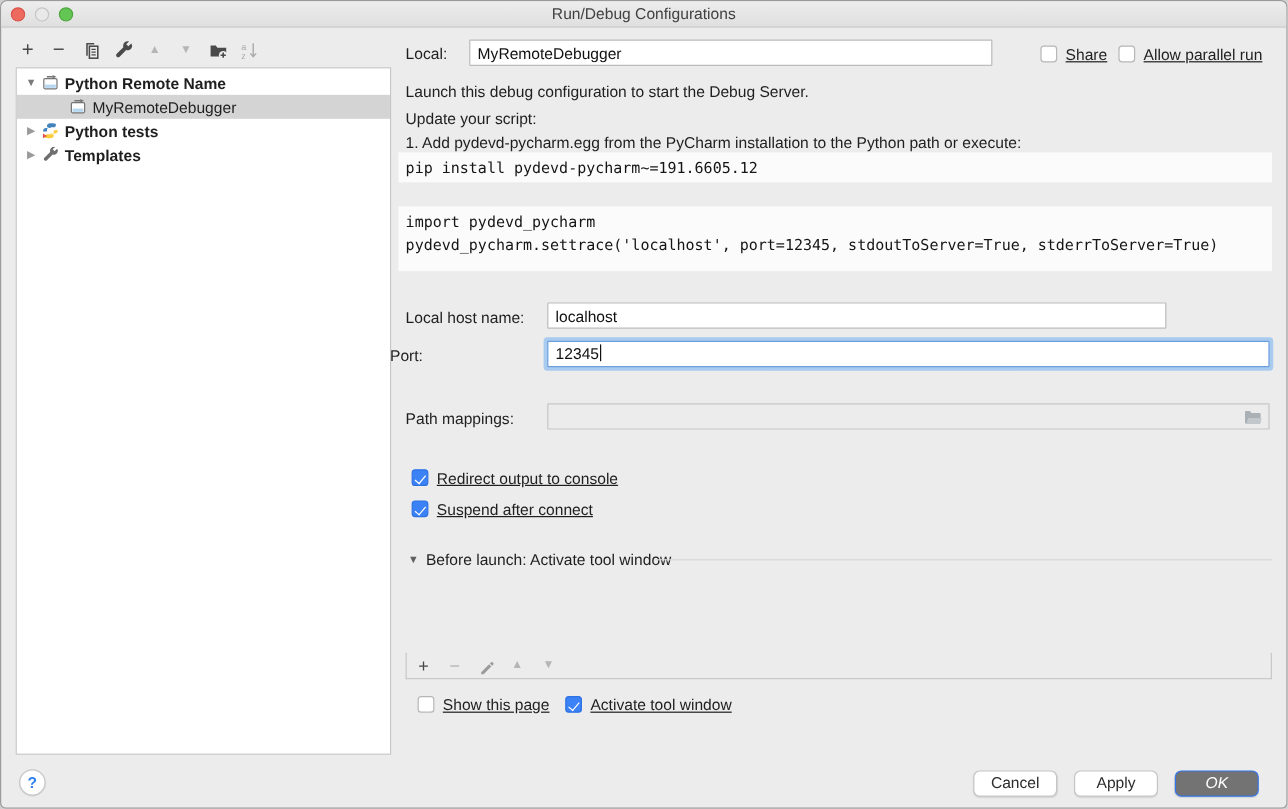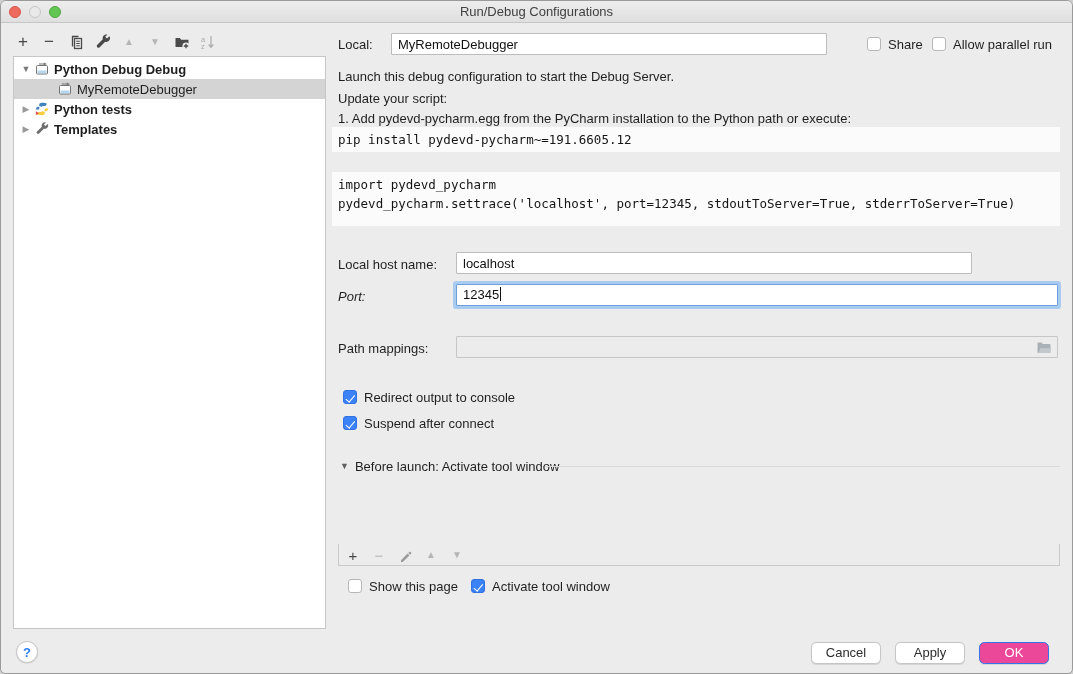--- a/index.html
+++ b/index.html
@@ -37,21 +37,21 @@
   .para{position:absolute;left:337px;line-height:20px;white-space:nowrap;}
   .codeblock{position:absolute;left:331px;width:728px;background:#fbfbfb;
     font-family:"DejaVu Sans Mono","Liberation Mono",monospace;font-size:12.5px;color:#151515;
     padding:3px 6px;line-height:19px;white-space:pre;}
   .input{position:absolute;height:22px;background:#ffffff;border:1px solid #bcbcbc;border-radius:1px;
     font-family:inherit;font-size:13px;color:#111;padding:0 6px;line-height:20px;}
   .input.focused{border:1px solid #6d9fdd;box-shadow:0 0 0 3px #a9cbf0;}
   .input.disabled-field{background:#ececec;border:1px solid #c6c6c6;}
   .caret{display:inline-block;width:1px;height:14px;background:#111;vertical-align:-2px;margin-left:1px;}
   
-  .cb-row{position:absolute;height:16px;display:flex;}
+  .cb-row{position:absolute;height:16px;display:flex;align-items:center;text-decoration:underline;}
   .cb{width:14px;height:14px;border-radius:3px;background:#ffffff;border:1px solid #b7b7b7;
     position:relative;flex:none;}
   .cb.checked{background:#3b82f6;border-color:#2f72e4;}
   .cb.checked::after{content:"";position:absolute;left:4px;top:1.5px;width:3.5px;height:7.5px;
     border:solid #fff;border-width:0 1.8px 1.8px 0;transform:rotate(40deg);}
   .cb-label{margin-left:7px;white-space:nowrap;}
   
   .section-head{position:absolute;left:339px;top:457px;height:16px;display:flex;align-items:center;}
   .sec-arrow{font-size:9px;color:#5f5f5f;margin-right:6px;}
   .sec-line{position:absolute;top:465px;height:1px;background:#d8d8d8;}
@@ -61,21 +61,21 @@
   .tasks-strip{position:absolute;left:337px;top:543px;width:722px;height:22px;background:#ececec;
     border:1px solid #c9c9c9;border-top:none;}
   .strip-icon{position:absolute;top:2px;width:18px;height:18px;display:flex;align-items:center;justify-content:center;}
   
   .help{position:absolute;left:15px;top:640px;width:22px;height:22px;border-radius:50%;background:#ffffff;
     border:1px solid #c9c9c9;color:#2d7ff0;font-weight:bold;text-align:center;line-height:21px;
     box-shadow:0 0.5px 1px rgba(0,0,0,.15);}
   .btn{position:absolute;top:641px;width:70px;height:22px;border-radius:5.5px;background:#ffffff;
     border:1px solid #c5c5c5;color:#2c2c2c;text-align:center;line-height:20px;
     box-shadow:0 0.5px 1px rgba(0,0,0,.1);}
-  .btn.primary{background:#ec4899;border-color:#3375e8;color:#ffffff;}
+  .btn.primary{background:#737373;border-color:#3375e8;color:#ffffff;font-style:italic;}
   svg{display:block;}
 </style>
 </head>
 <body>
 
 <div class="window">
 
   <div class="titlebar">
     <span class="light red"></span>
     <span class="light min"></span>
@@ -126,21 +126,21 @@
     <div class="tree-row" style="top:2px;padding-left:7px;">
       <span class="tw">▼</span>
       <span class="tree-ic" style="margin-left:4px;">
         <svg width="14" height="14" viewBox="0 0 14 14">
           <rect x="1.5" y="3.5" width="11" height="8.5" rx="1" fill="#fdfdfd" stroke="#757575"></rect>
           <rect x="2.5" y="8.5" width="9" height="2.7" fill="#b5d7f1"></rect>
           <path d="M4 2h5" stroke="#757575" stroke-width="1.2"></path>
           <path d="M8.8.4l3.2 1.6-3.2 1.6z" fill="#757575"></path>
         </svg>
       </span>
-      <span class="tree-label bold">Python Debug Debug</span>
+      <span class="tree-label bold">Python Remote Name</span>
     </div>
     <div class="tree-row selected" style="top:22px;padding-left:44px;">
       <span class="tree-ic">
         <svg width="14" height="14" viewBox="0 0 14 14">
           <rect x="1.5" y="3.5" width="11" height="8.5" rx="1" fill="#fdfdfd" stroke="#757575"></rect>
           <rect x="2.5" y="8.5" width="9" height="2.7" fill="#b5d7f1"></rect>
           <path d="M4 2h5" stroke="#757575" stroke-width="1.2"></path>
           <path d="M8.8.4l3.2 1.6-3.2 1.6z" fill="#757575"></path>
         </svg>
       </span>
@@ -182,21 +182,21 @@
   <div class="para" style="top:66px;">Launch this debug configuration to start the Debug Server.</div>
   <div class="para" style="top:88px;">Update your script:</div>
   <div class="para" style="top:108px;">1. Add pydevd-pycharm.egg from the PyCharm installation to the Python path or execute:</div>
   <div class="codeblock" style="top:126px;">pip install pydevd-pycharm~=191.6605.12</div>
   <div class="codeblock" style="top:171px;height:54px;"><span>import pydevd_pycharm</span>
 <span>pydevd_pycharm.settrace('localhost', port=12345, stdoutToServer=True, stderrToServer=True)</span></div>
 
   <div class="lbl" style="left:337px;top:253px;">Local host name:</div>
   <input class="input" style="left: 455px; top: 251px; width: 516px;" value="localhost">
 
-  <div class="lbl" style="left:337px;top:285px;font-style:italic;">Port:</div>
+  <div class="lbl" style="left:324px;top:285px;">Port:</div>
   <div class="input focused" style="left:455px;top:283px;width:602px;"><span>12345</span><span class="caret"></span></div>
 
   <div class="lbl" style="left:337px;top:337px;">Path mappings:</div>
   <div class="input disabled-field" style="left:455px;top:335px;width:602px;">
     <svg style="position:absolute;right:5px;top:3px;" width="16" height="15" viewBox="0 0 16 15">
       <path d="M1.5 3.5c0-.6.4-1 1-1h3.1l1.3 1.6h6.6c.6 0 1 .4 1 1v7c0 .6-.4 1-1 1h-11c-.6 0-1-.4-1-1z" fill="#aab1b6"></path>
       <path d="M2.6 13.1l1.8-4.8h11l-1.9 4.8z" fill="#c2c8cc"></path>
     </svg>
   </div>
 

